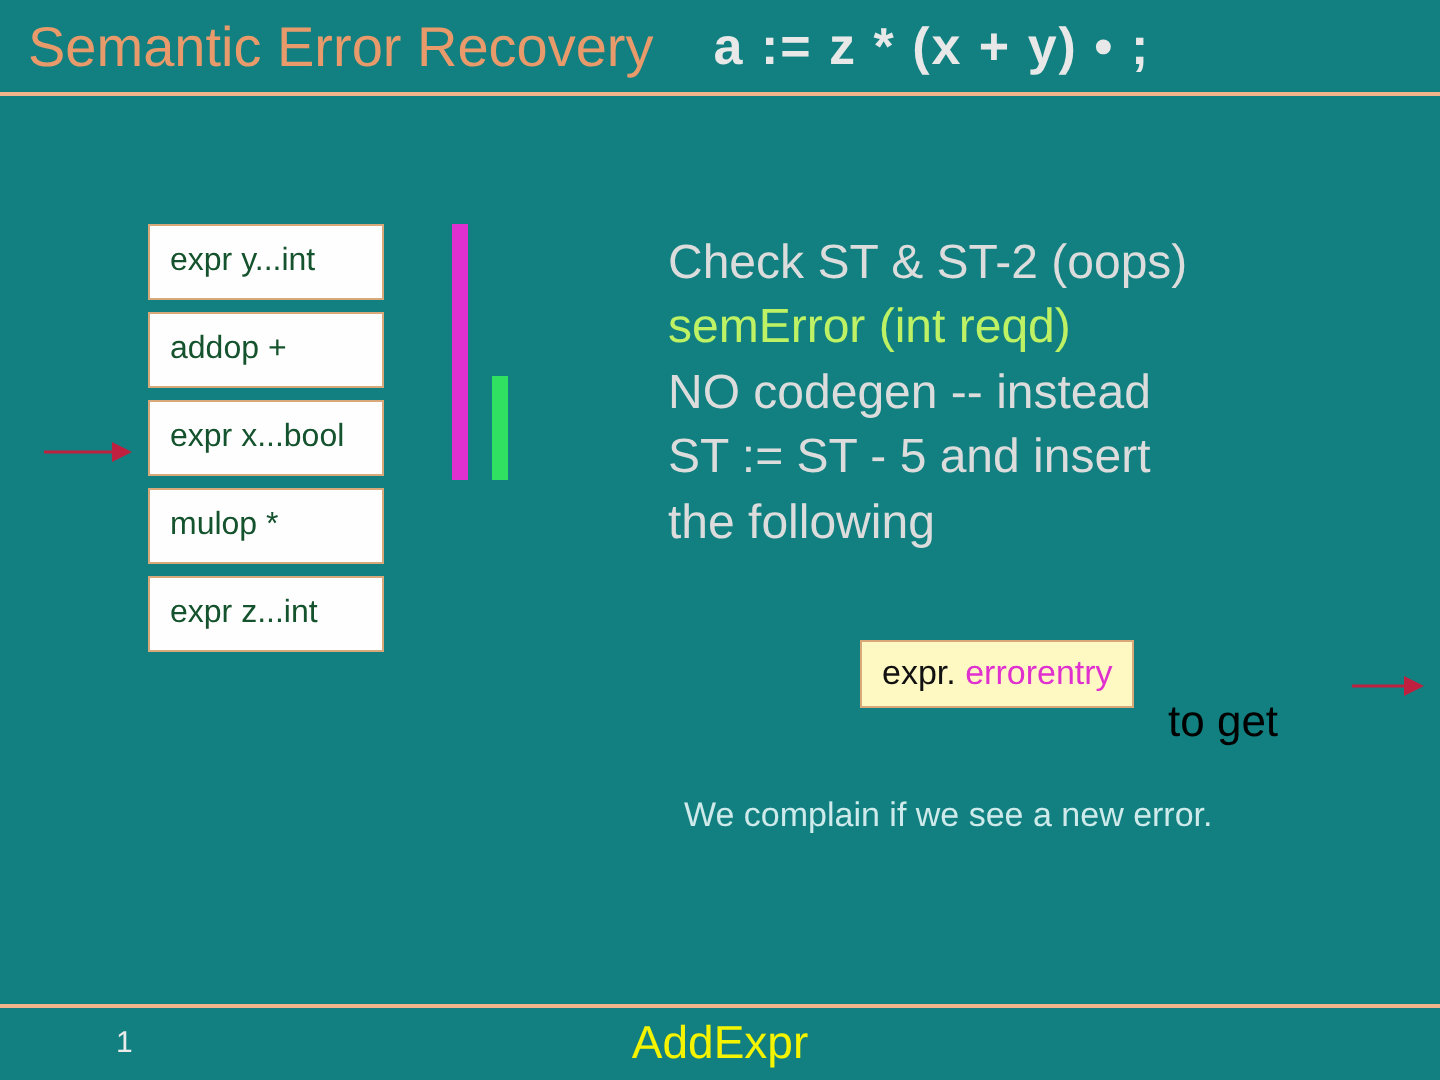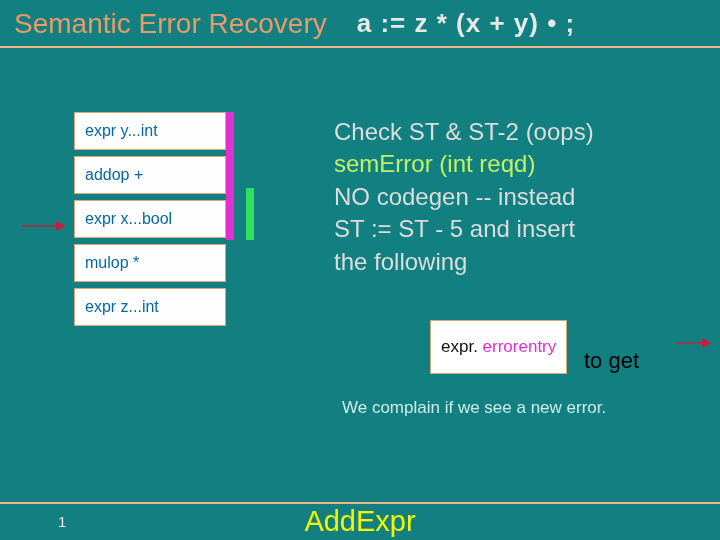--- a/index.html
+++ b/index.html
@@ -47,25 +47,25 @@
   }
   .stack {
     position: absolute;
     left: 74px;
     top: 64px;
     display: flex;
     flex-direction: column;
     gap: 6px;
   }
   .stack-cell {
-    width: 152px;
+    width: 118px;
     height: 38px;
     background: #fefefe;
     border: 1px solid #d8a878;
-    color: #0369a1;
+    color: #14532d;
     font-size: 16px;
     display: flex;
     align-items: center;
     padding-left: 10px;
   }
   .arrow-left {
     position: absolute;
     left: 22px;
     top: 170px;
     color: #c02040;
@@ -88,23 +88,23 @@
     top: 68px;
     color: #dcdcdc;
     font-size: 24px;
     line-height: 1.35;
   }
   .yellow { color: #bef264; }
   .error-box {
     position: absolute;
     left: 430px;
     top: 272px;
-    background: #ffffff;
+    background: #fef9c3;
     border: 1px solid #d8a878;
-    padding: 16px 10px;
+    padding: 6px 10px;
     font-size: 17px;
     color: #111;
   }
   .error-box .magenta-text { color: #e030d0; }
   .toget {
     position: absolute;
     left: 584px;
     top: 300px;
     color: #000;
     font-size: 22px;
@@ -125,21 +125,21 @@
     display: flex;
     align-items: center;
   }
   .pagenum {
     color: #eaeaea;
     font-size: 15px;
     margin-left: 58px;
   }
   .footer-label {
     color: #f4f400;
-    font-size: 29px;
+    font-size: 23px;
     position: absolute;
     left: 50%;
     transform: translateX(-50%);
   }
 </style>
 </head>
 <body>
 
 <div class="header">
   <div class="title">Semantic Error Recovery</div>

